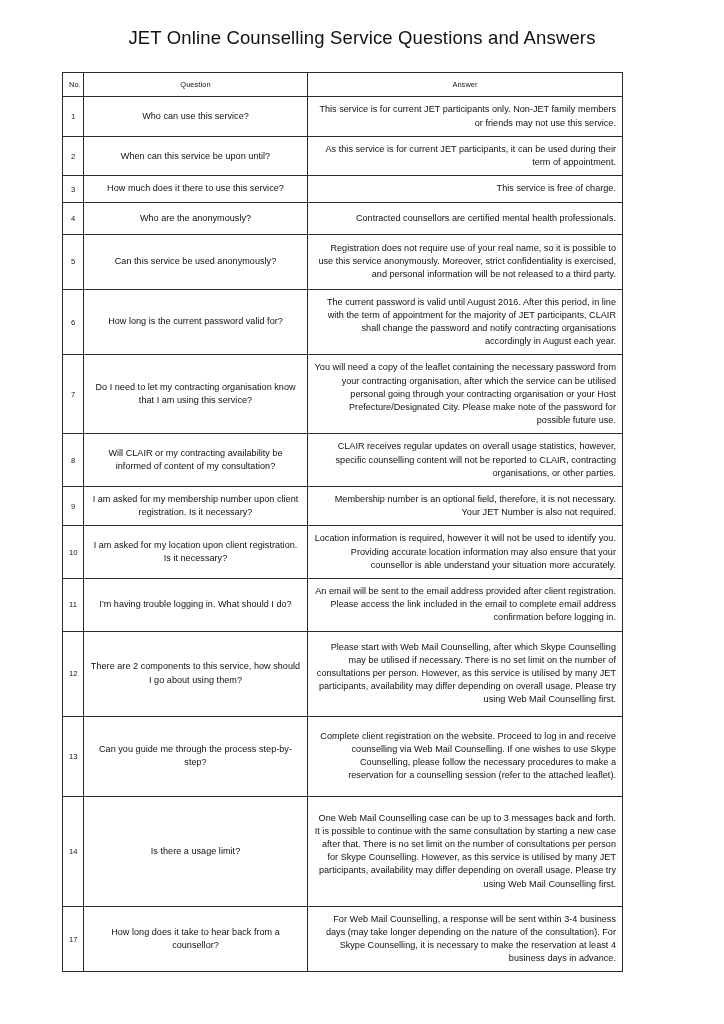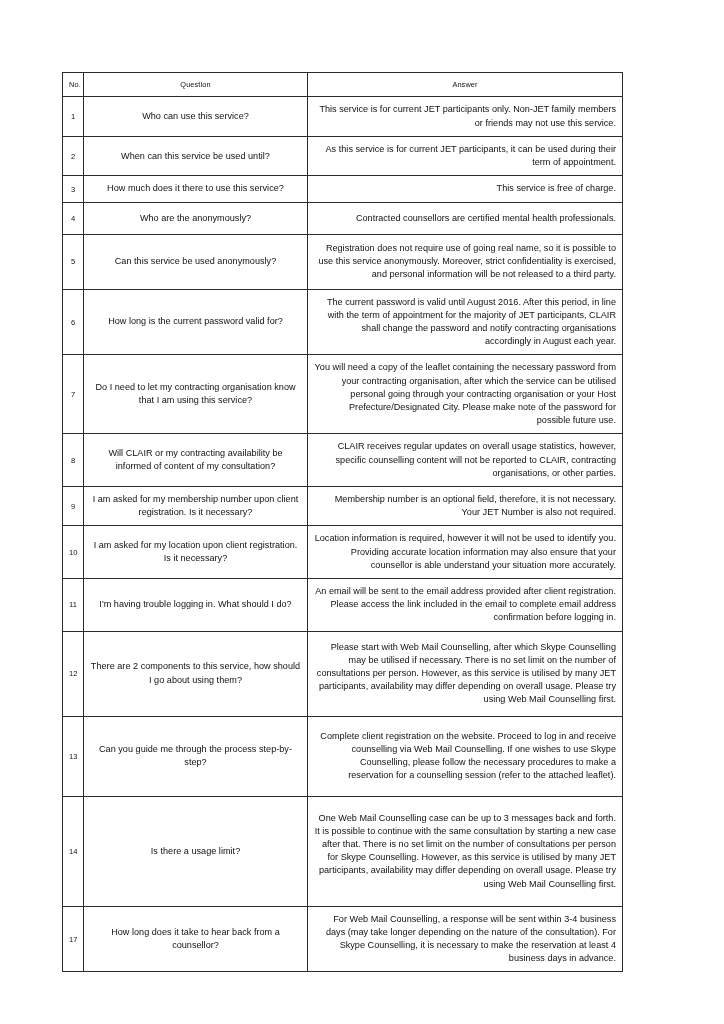--- a/index.html
+++ b/index.html
@@ -80,20 +80,21 @@
     word-wrap: break-word;
   }
   td.cell-q { text-align: center; }
   td.cell-a { text-align: right; }
 </style>
 </head>
 <body>
 
 <div class="page">
 
+  <div class="doc-title">JET Online Counselling Service Questions and Answers</div>
 
   <div class="qa-table-wrap">
     <table class="qa-table">
       <colgroup>
         <col class="col-no">
         <col class="col-q">
         <col class="col-a">
       </colgroup>
       <thead>
         <tr>
@@ -103,37 +104,37 @@
         </tr>
       </thead>
       <tbody id="qa-body">
           <tr style="height: 40px;">
             <td class="cell-no">1</td>
             <td class="cell-q">Who can use this service?</td>
             <td class="cell-a">This service is for current JET participants only. Non-JET family members or friends may not use this service.</td>
           </tr>
           <tr style="height: 32px;">
             <td class="cell-no">2</td>
-            <td class="cell-q">When can this service be used until?</td>
+            <td class="cell-q">When can this service be upon until?</td>
             <td class="cell-a">As this service is for current JET participants, it can be used during their term of appointment.</td>
           </tr>
           <tr style="height: 22px;">
             <td class="cell-no">3</td>
             <td class="cell-q">How much does it there to use this service?</td>
             <td class="cell-a">This service is free of charge.</td>
           </tr>
           <tr style="height: 32px;">
             <td class="cell-no">4</td>
             <td class="cell-q">Who are the anonymously?</td>
             <td class="cell-a">Contracted counsellors are certified mental health professionals.</td>
           </tr>
           <tr style="height: 55px;">
             <td class="cell-no">5</td>
             <td class="cell-q">Can this service be used anonymously?</td>
-            <td class="cell-a">Registration does not require use of going real name, so it is possible to use this service anonymously. Moreover, strict confidentiality is exercised, and personal information will be not released to a third party.</td>
+            <td class="cell-a">Registration does not require use of your real name, so it is possible to use this service anonymously. Moreover, strict confidentiality is exercised, and personal information will be not released to a third party.</td>
           </tr>
           <tr style="height: 62px;">
             <td class="cell-no">6</td>
             <td class="cell-q">How long is the current password valid for?</td>
             <td class="cell-a">The current password is valid until August 2016. After this period, in line with the term of appointment for the majority of JET participants, CLAIR shall change the password and notify contracting organisations accordingly in August each year.</td>
           </tr>
           <tr style="height: 75px;">
             <td class="cell-no">7</td>
             <td class="cell-q">Do I need to let my contracting organisation know that I am using this service?</td>
             <td class="cell-a">You will need a copy of the leaflet containing the necessary password from your contracting organisation, after which the service can be utilised personal going through your contracting organisation or your Host Prefecture/Designated City. Please make note of the password for possible future use.</td>

